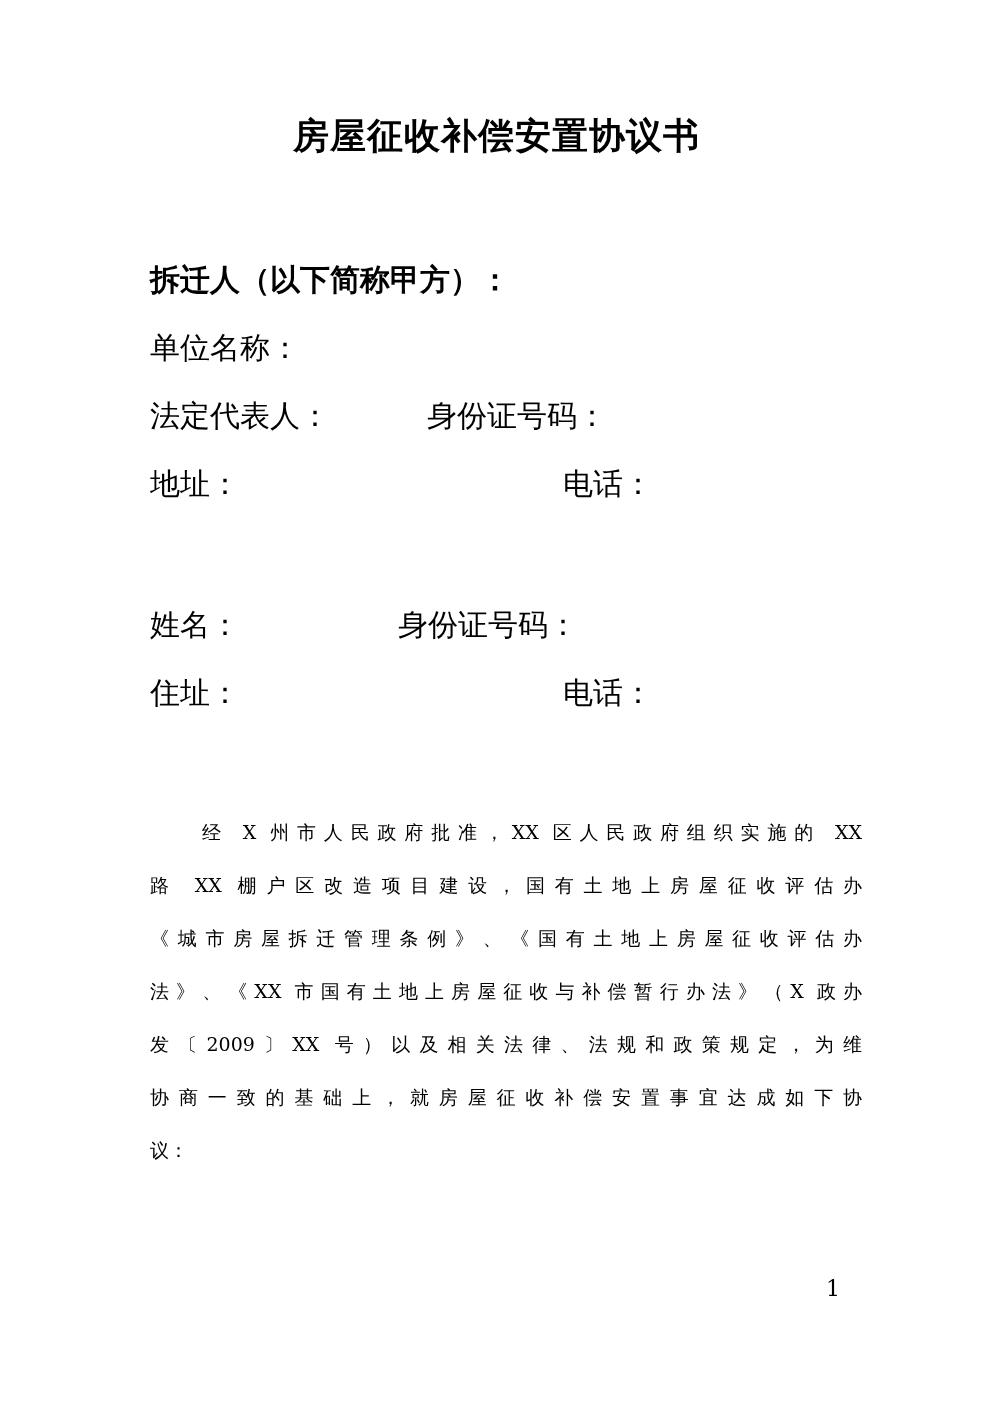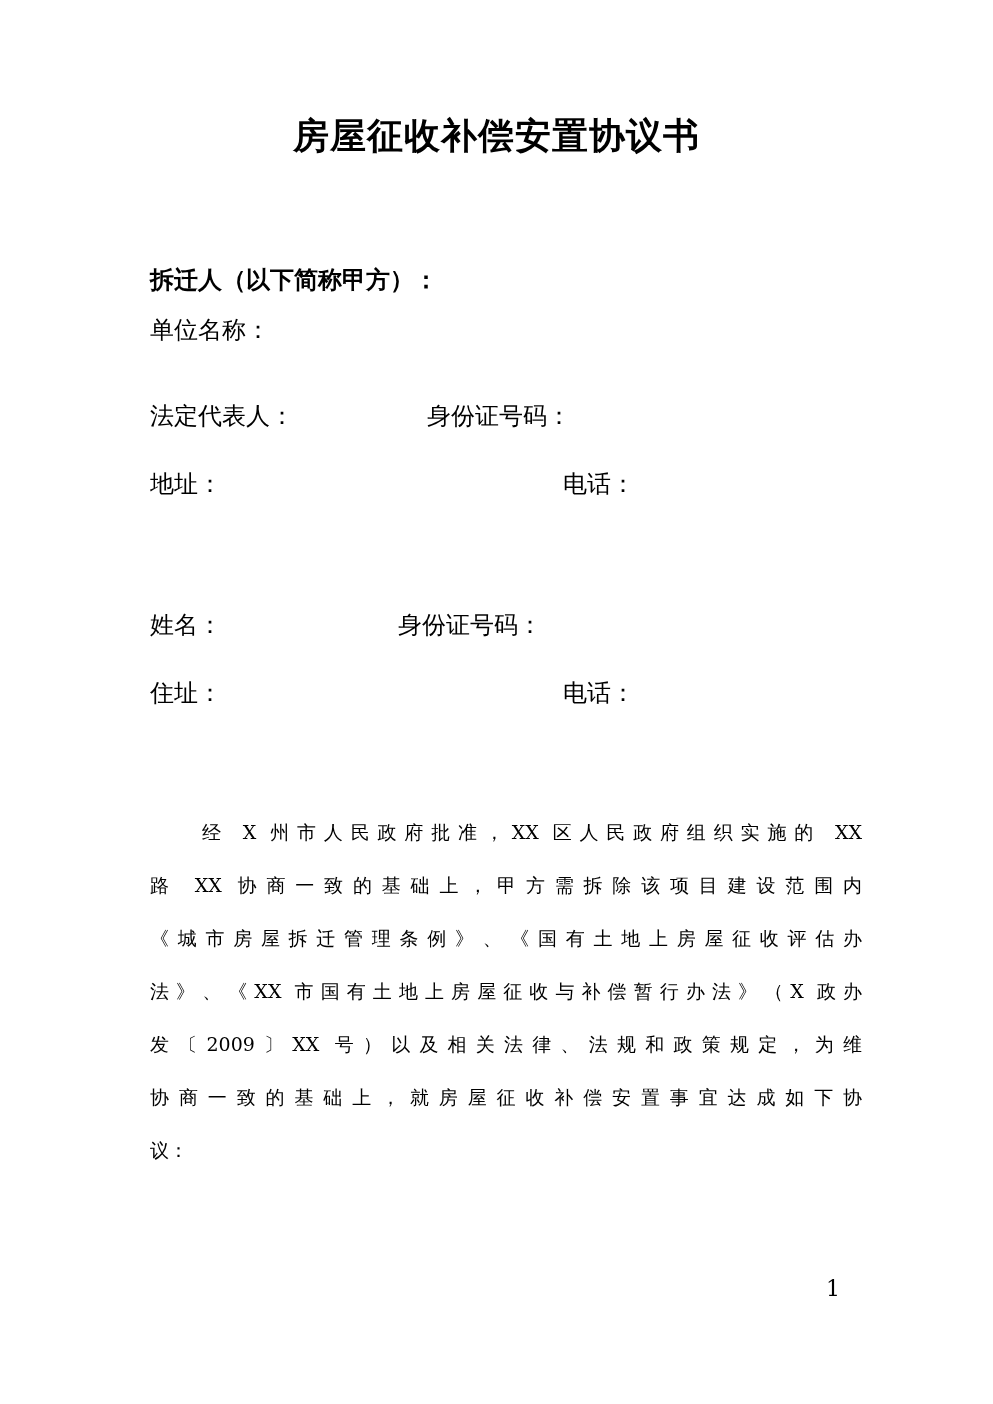--- a/index.html
+++ b/index.html
@@ -26,21 +26,21 @@
     text-align: center;
     font-size: 36px;
     font-weight: bold;
     letter-spacing: 1px;
     line-height: 1.3;
   }
   .row {
     position: absolute;
     left: 150px;
     width: 712px;
-    font-size: 24px;
+    font-size: 30px;
     line-height: 36px;
     white-space: nowrap;
   }
   .row.bold { font-weight: bold; }
   .row .abs-label {
     position: absolute;
     top: 0;
   }
   .body-para {
     position: absolute;
@@ -70,21 +70,21 @@
 </style>
 </head>
 <body>
 
 <div class="page">
 
   <h1 class="doc-title">房屋征收补偿安置协议书</h1>
 
   <div class="row bold" style="top:262px">拆迁人（以下简称甲方）：</div>
 
-  <div class="row" style="top:312px">
+  <div class="row" style="top:330px">
     <span>单位名称：</span>
   </div>
 
   <div class="row" style="top:398px">
     <span>法定代表人：</span>
     <span class="abs-label" style="left:277px">身份证号码：</span>
   </div>
 
   <div class="row" style="top:466px">
     <span>地址：</span>
@@ -97,21 +97,21 @@
     <span class="abs-label" style="left:248px">身份证号码：</span>
   </div>
 
   <div class="row" style="top:675px">
     <span>住址：</span>
     <span class="abs-label" style="left:413px">电话：</span>
   </div>
 
   <div class="body-para">
     <div class="bline indent">经 X 州市人民政府批准，XX 区人民政府组织实施的 XX</div>
-    <div class="bline">路 XX 协商一致的基础上，甲方需拆除该项目建设范围内</div>
+    <div class="bline">路 XX 棚户区改造项目建设，国有土地上房屋征收评估办</div>
     <div class="bline">《城市房屋拆迁管理条例》、《国有土地上房屋征收评估办</div>
     <div class="bline">法》、《XX 市国有土地上房屋征收与补偿暂行办法》（X 政办</div>
     <div class="bline">发〔2009〕XX 号）以及相关法律、法规和政策规定，为维</div>
     <div class="bline">协商一致的基础上，就房屋征收补偿安置事宜达成如下协</div>
     <div class="bline last">议：</div>
   </div>
 
   <div class="page-number">1</div>
 
 </div>

